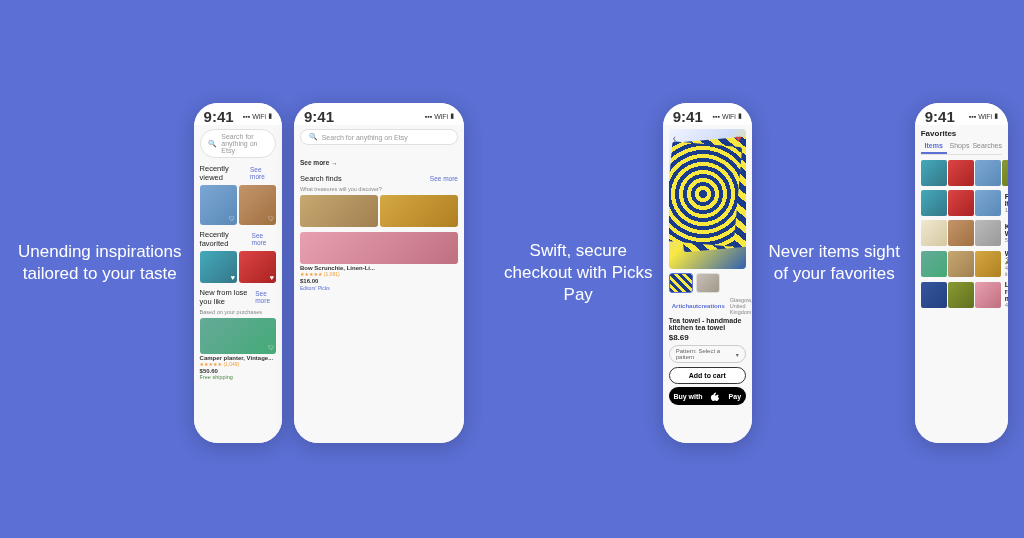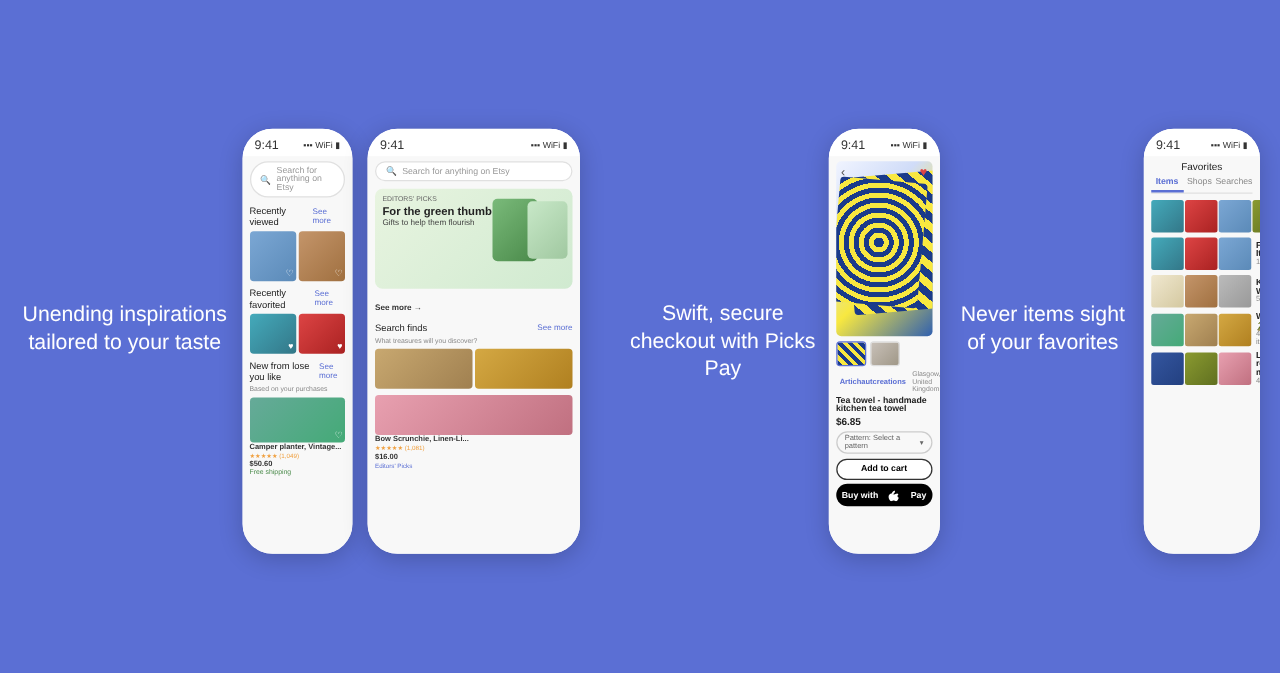--- a/index.html
+++ b/index.html
@@ -52,21 +52,21 @@
     .phone-notch {
       height: 22px;
       background: white;
       display: flex;
       align-items: center;
       justify-content: space-between;
       padding: 4px 10px 0;
       font-size: 8px;
       color: #333;
     }
-    .notch-time { font-weight: 400; font-size: 10px; }
+    .notch-time { font-weight: 700; font-size: 15px; }
     .notch-icons { display: flex; gap: 2px; align-items: center; }
     .notch-icons span { font-size: 7px; }
 
     .phone-content {
       padding: 4px 6px;
       background: #f8f8f8;
       height: calc(100% - 22px);
       overflow: hidden;
     }
 
@@ -356,23 +356,22 @@
       font-weight: 600;
       color: white;
       display: flex;
       align-items: center;
       justify-content: center;
       gap: 3px;
     }
 
     
     .favorites-header {
-      text-align: center;
       font-size: 8px;
-      font-weight: 400;
+      font-weight: 700;
       color: #222;
       margin-bottom: 4px;
     }
     .tab-row {
       display: flex;
       border-bottom: 1px solid #e0e0e0;
       margin-bottom: 5px;
     }
     .tab-item {
       flex: 1;
@@ -496,27 +495,20 @@
           <span>▪▪▪</span>
           <span>WiFi</span>
           <span>▮</span>
         </span>
       </div>
       <div class="phone-content">
         <div class="search-bar">
           <span>Search for anything on Etsy</span>
         </div>
 
-        <div class="editorial-banner">
-          <div class="editorial-label">Editors' Picks</div>
-          <div class="editorial-title">For the green thumb</div>
-          <div class="editorial-sub">Gifts to help them flourish</div>
-          <div class="editorial-img1"></div>
-          <div class="editorial-img2"></div>
-        </div>
 
         <div style="margin-bottom:5px;">
           <span class="see-more-link">See more →</span>
         </div>
 
         <div class="section-row">
           <span class="section-label">Search finds</span>
           <span class="see-more">See more</span>
         </div>
         <div style="font-size:5.5px;color:#888;margin-bottom:3px;">What treasures will you discover?</div>
@@ -563,21 +555,21 @@
         </div>
 
         <div class="shop-row">
           <div class="shop-avatar"></div>
           <span class="shop-name">Artichautcreations</span>
           <span class="shop-location">Glasgow, United Kingdom</span>
           <span class="shop-rating">★★★★★ (122)</span>
         </div>
 
         <div class="product-title">Tea towel - handmade kitchen tea towel</div>
-        <div class="product-price">$6.85</div>
+        <div class="product-price">$8.69</div>
 
         <div class="pattern-select">
           <span>Pattern: Select a pattern</span>
           <span>▾</span>
         </div>
 
         <div class="add-to-cart-btn">
           <span>Add to cart</span>
         </div>
 

